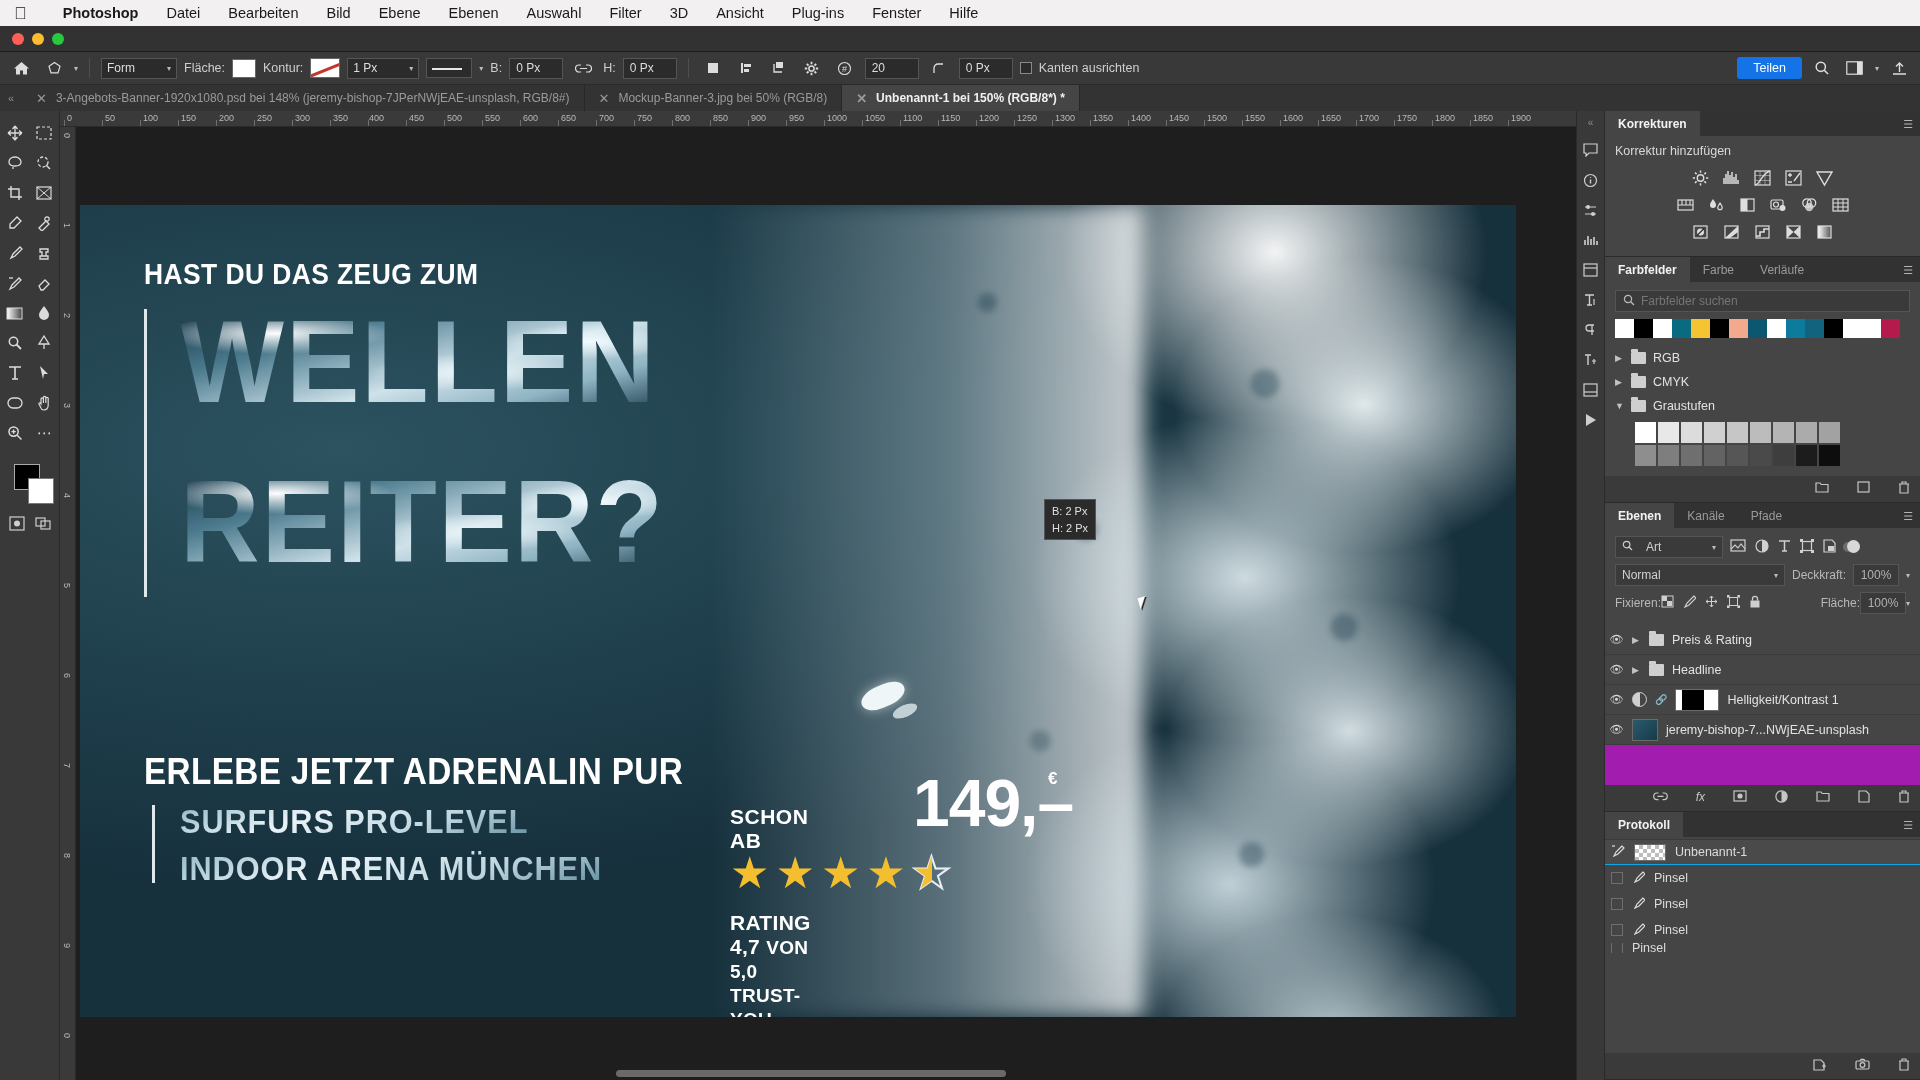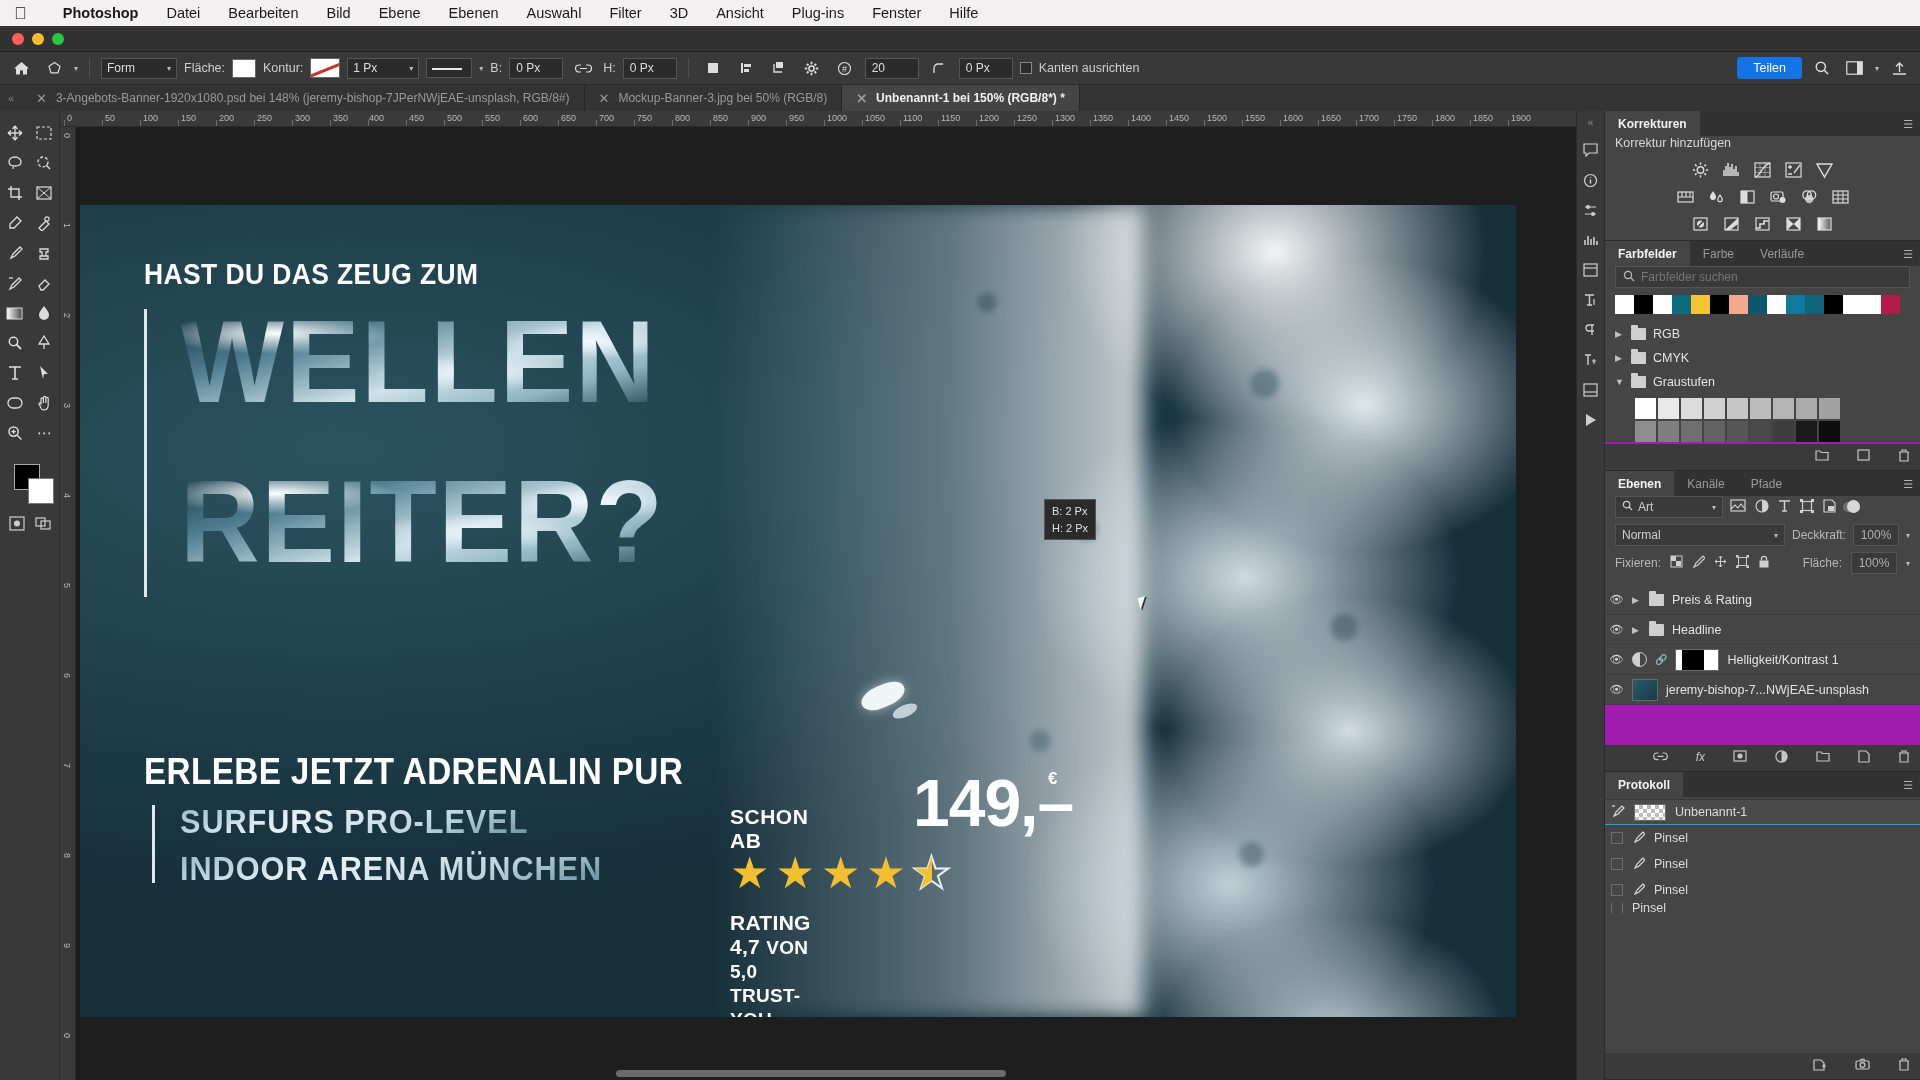--- a/index.html
+++ b/index.html
@@ -202,21 +202,21 @@
   .rightcol { width:316px; background:#a21caf; display:flex; flex-direction:column;
     border-left:1px solid #2a2a2a; }
   .panel { border-bottom:1px solid #2a2a2a; }
   .ptabs { height:25px; background:#323232; display:flex; align-items:stretch;
     position:relative; }
   .ptab { padding:0 13px; display:flex; align-items:center; font-size:12px;
     color:#9a9a9a; }
   .ptab.active { background:#454545; color:#f2f2f2; font-weight:bold; }
   .pmenu { position:absolute; right:7px; top:7px; color:#b5b5b5; font-size:11px;
     line-height:1.1; }
-  .pbody { background:#454545; padding:0 10px; }
+  .pbody { background:#454545; padding:8px 10px; }
 
   .adjlabel { font-size:12.5px; color:#d8d8d8; margin-bottom:10px; }
   .adjgrid { display:flex; flex-direction:column; align-items:center; gap:7px;
     padding-bottom:6px; }
   .adjrow { display:flex; gap:9px; }
   .adjicon { width:22px; height:20px; display:flex; align-items:center;
     justify-content:center; }
 
   .searchrow { display:flex; align-items:center; gap:6px; background:#3a3a3a;
     border:1px solid #555; height:22px; padding:0 7px; }
@@ -247,21 +247,21 @@
   .toggle:after { content:""; position:absolute; right:0; top:-2px; width:13px;
     height:13px; border-radius:50%; background:#d8d8d8; }
   .blendrow { display:flex; align-items:center; gap:7px; margin-bottom:6px;
     font-size:12px; color:#b8b8b8; }
   .blendrow .sel { flex:1; background:#3a3a3a; border:1px solid #555; height:22px;
     display:flex; align-items:center; justify-content:space-between; padding:0 6px;
     color:#d0d0d0; }
   .numbox { background:#3a3a3a; border:1px solid #555; height:22px; width:46px;
     display:flex; align-items:center; justify-content:center; font-size:12px;
     color:#b0b0b0; }
-  .lockrow { display:flex; align-items:center; gap:9px; font-size:12px;
+  .lockrow { display:flex; align-items:center; font-size:12px;
     color:#b8b8b8; margin-bottom:7px; }
   .lockicons { display:flex; gap:9px; color:#cfcfcf; font-size:12px; }
   .layerlist { }
   .layer { display:flex; align-items:center; gap:8px; height:30px; padding:0 4px;
     font-size:12.5px; color:#e2e2e2; border-bottom:1px solid #3c3c3c; }
   .eye { width:15px; text-align:center; color:#d8d8d8; font-size:11px; }
   .thumbimg { width:26px; height:22px; border:1px solid #6a6a6a;
     background:linear-gradient(135deg,#2a5a6b,#173b4a); position:relative; }
   .thumbmask { width:44px; height:22px; border:1px solid #6a6a6a;
     background:linear-gradient(90deg,#fff 0 14%,#000 14% 66%,#fff 66% 100%); }
@@ -998,21 +998,21 @@
     <div class="panel">
       <div class="ptabs">
         <span class="ptab active">Ebenen</span>
         <span class="ptab">Kanäle</span>
         <span class="ptab">Pfade</span>
         <span class="pmenu">☰</span>
       </div>
       <div class="pbody" style="padding-bottom:4px;">
         <div class="lfilter">
           <span class="sel" style="max-width:108px">
-            <span style="display:flex;align-items:center;gap:5px;">
+            <span style="display:flex;align-items:center;gap:13px;">
               <span>
                 <svg width="11" height="11" viewBox="0 0 11 11">
                     <circle cx="4.6" cy="4.6" r="3.3" fill="none" stroke="#ccc" stroke-width="1.2"></circle>
                     <path d="M7 7l3 3" stroke="#ccc" stroke-width="1.2"></path>
                   </svg>
               </span>
               <span>Art</span>
             </span>
             <span class="caret">▾</span>
           </span>

